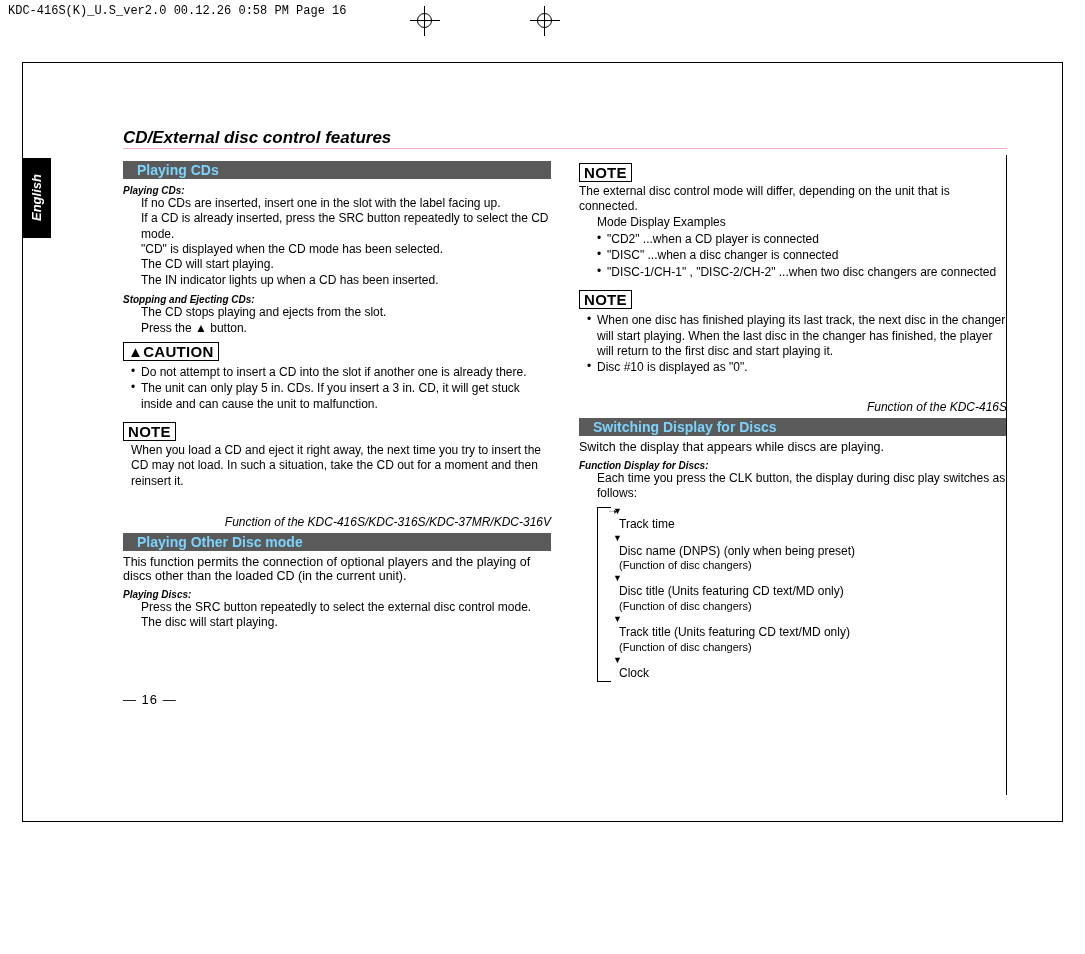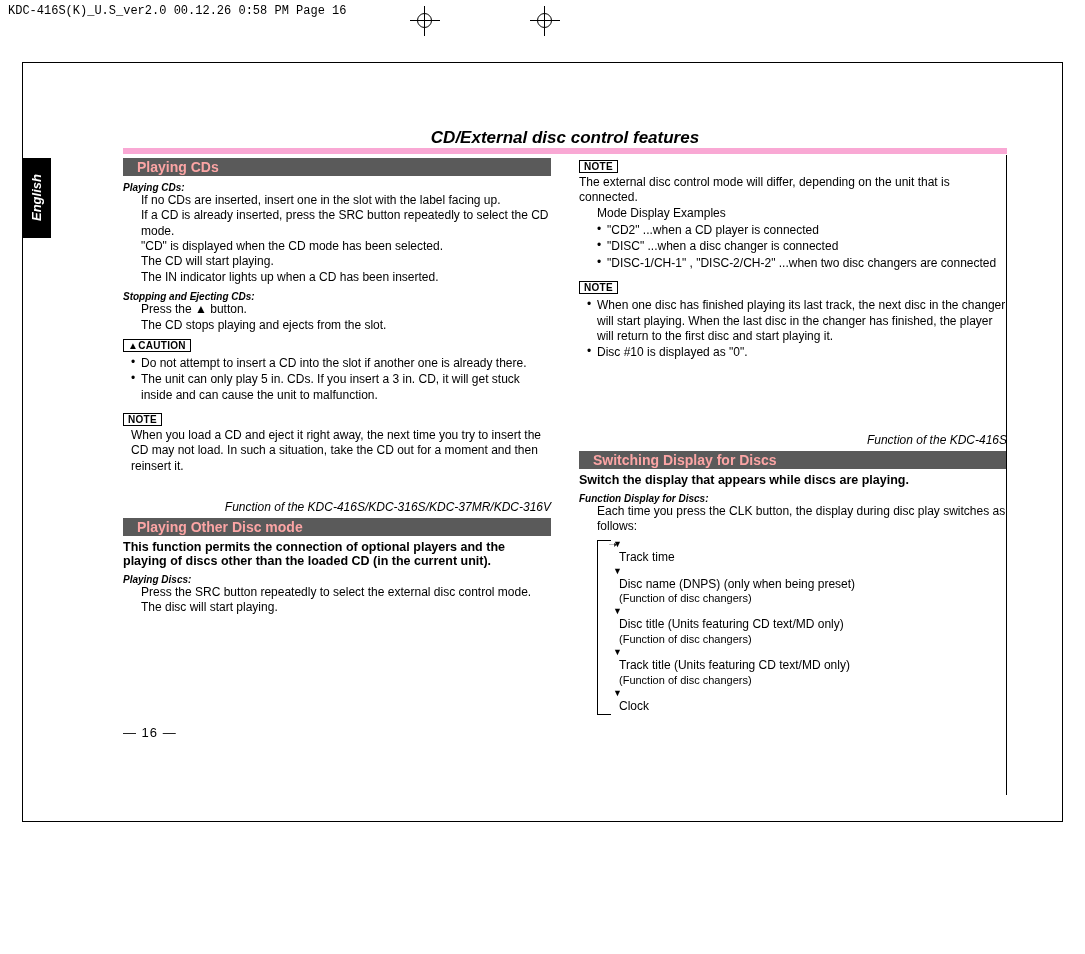--- a/index.html
+++ b/index.html
@@ -76,53 +76,52 @@
     position: absolute;
     left: 100px;
     right: 55px;
     top: 65px;
     bottom: 30px;
   }
   .page-title {
     font-weight: bold;
     font-style: italic;
     font-size: 17px;
-    border-bottom: 6px solid #f9a8d4;
-    margin-bottom: 0;
-    text-align: center;
+    border-bottom: 1px solid #f9a8d4;
+    margin-bottom: 8px;
   }
   .cols {
     display: flex;
     gap: 28px;
   }
   .col { flex: 1; min-width: 0; }
   .section-bar {
     background: #5a5a5a;
-    color: #fca5a5;
+    color: #7dd3fc;
     font-weight: bold;
     font-size: 14px;
     padding: 1px 8px;
     margin: 4px 0 4px 0;
     border-left: 6px solid #5a5a5a;
   }
   .sub-hd {
     font-weight: bold;
     font-style: italic;
     font-size: 10px;
     margin: 6px 0 0 0;
   }
   .indent {
     margin: 0 0 0 18px;
     line-height: 1.28;
   }
   .boxed {
     display: inline-block;
     border: 1px solid #000;
     padding: 0 4px;
-    font-size: 10px;
+    font-size: 15px;
     font-weight: bold;
     margin: 6px 0 2px 0;
     letter-spacing: 0.3px;
   }
   ul.bul {
     list-style: none;
     padding: 0;
     margin: 2px 0 4px 8px;
   }
   ul.bul > li {
@@ -138,21 +137,21 @@
     top: -1px;
   }
   .func-hdr {
     text-align: right;
     font-style: italic;
     font-size: 12px;
     margin-top: 26px;
     margin-bottom: 2px;
   }
   .lead {
-    font-weight: bold;
+    font-weight: normal;
     margin: 3px 0 6px 0;
     font-size: 12.5px;
   }
   .flow-wrap {
     margin: 6px 0 0 18px;
     display: flex;
     gap: 8px;
   }
   .flow-rail {
     width: 14px;
@@ -233,22 +232,22 @@
         <div class="section-bar">Playing CDs</div>
 
         <div class="sub-hd">Playing CDs:</div>
         <div class="indent">If no CDs are inserted, insert one in the slot with the label facing up.</div>
         <div class="indent">If a CD is already inserted, press the SRC button repeatedly to select the CD mode.</div>
         <div class="indent">"CD" is displayed when the CD mode has been selected.</div>
         <div class="indent">The CD will start playing.</div>
         <div class="indent">The IN indicator lights up when a CD has been inserted.</div>
 
         <div class="sub-hd">Stopping and Ejecting CDs:</div>
+        <div class="indent">The CD stops playing and ejects from the slot.</div>
         <div class="indent">Press the ▲ button.</div>
-        <div class="indent">The CD stops playing and ejects from the slot.</div>
 
         <div class="boxed">▲CAUTION</div>
         <ul class="bul">
           <li>Do not attempt to insert a CD into the slot if another one is already there.</li>
           <li>The unit can only play 5 in. CDs. If you insert a 3 in. CD, it will get stuck inside and can cause the unit to malfunction.</li>
         </ul>
 
         <div class="boxed">NOTE</div>
         <div class="indent" style="margin-left:8px">When you load a CD and eject it right away, the next time you try to insert the CD may not load. In such a situation, take the CD out for a moment and then reinsert it.</div>
 
@@ -270,21 +269,21 @@
           <li>"DISC" ...when a disc changer is connected</li>
           <li>"DISC-1/CH-1" , "DISC-2/CH-2" ...when two disc changers are connected</li>
         </ul>
 
         <div class="boxed">NOTE</div>
         <ul class="bul">
           <li>When one disc has finished playing its last track, the next disc in the changer will start playing. When the last disc in the changer has finished, the player will return to the first disc and start playing it.</li>
           <li>Disc #10 is displayed as "0".</li>
         </ul>
 
-        <div class="func-hdr" style="margin-top:72px">Function of the KDC-416S</div>
+        <div class="func-hdr" style="margin-top:24px">Function of the KDC-416S</div>
         <div class="section-bar">Switching Display for Discs</div>
         <div class="lead">Switch the display that appears while discs are playing.</div>
 
         <div class="sub-hd">Function Display for Discs:</div>
         <div class="indent">Each time you press the CLK button, the display during disc play switches as follows:</div>
 
         <div class="flow-wrap">
           <div class="flow-rail">
             <span class="arrow-in">➝</span>
           </div>

